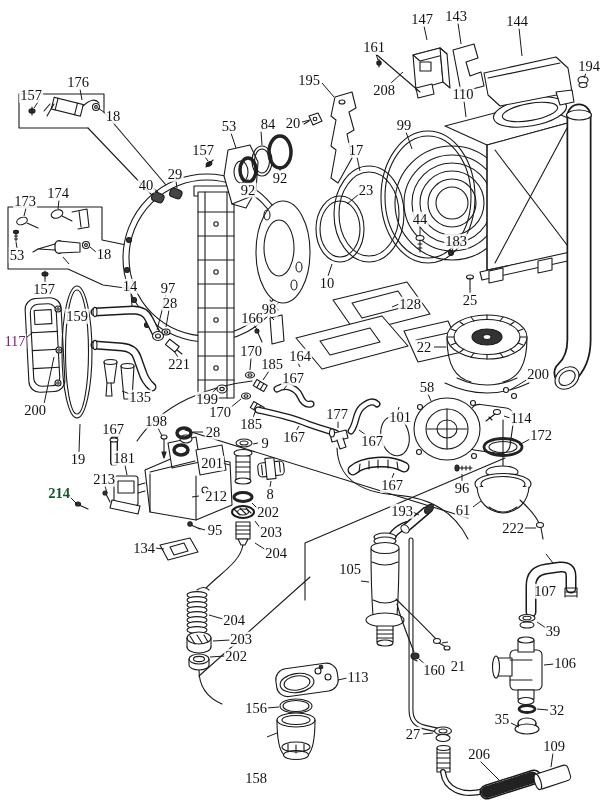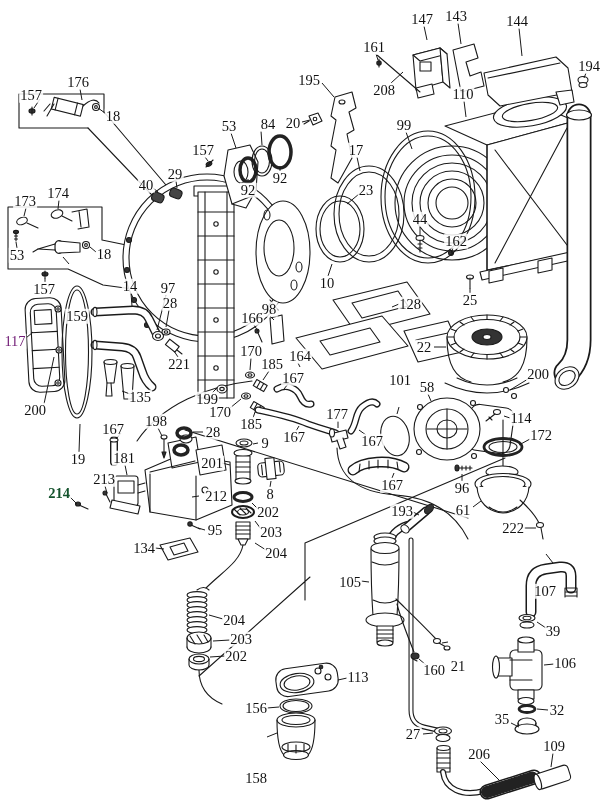--- a/index.html
+++ b/index.html
@@ -591,21 +591,21 @@
       <span class="callout" style="left: 175px; top: 174px; color: rgb(17, 17, 17);">29</span>
       <span class="callout" style="left: 146px; top: 185px; color: rgb(17, 17, 17);">40</span>
       <span class="callout" style="left: 366px; top: 190px; color: rgb(17, 17, 17);">23</span>
       <span class="callout" style="left: 25px; top: 201px; color: rgb(17, 17, 17);">173</span>
       <span class="callout" style="left: 58px; top: 193px; color: rgb(17, 17, 17);">174</span>
       <span class="callout" style="left: 17px; top: 255px; color: rgb(17, 17, 17);">53</span>
       <span class="callout" style="left: 104px; top: 254px; color: rgb(17, 17, 17);">18</span>
       <span class="callout" style="left: 77px; top: 268px; color: rgb(17, 17, 17); margin-top: 48px;">159</span>
       <span class="callout" style="left: 44px; top: 289px; color: rgb(17, 17, 17);">157</span>
       <span class="callout" style="left: 420px; top: 219px; color: rgb(17, 17, 17);">44</span>
-      <span class="callout" style="left: 456px; top: 241px; color: rgb(17, 17, 17);">162</span>
+      <span class="callout" style="left: 456px; top: 241px; color: rgb(17, 17, 17);">183</span>
       <span class="callout" style="left: 470px; top: 300px; color: rgb(17, 17, 17);">25</span>
       <span class="callout" style="left: 327px; top: 283px; color: rgb(17, 17, 17);">10</span>
       <span class="callout" style="left: 410px; top: 304px; color: rgb(17, 17, 17);">128</span>
       <span class="callout" style="left: 130px; top: 286px; color: rgb(17, 17, 17);">14</span>
       <span class="callout" style="left: 168px; top: 288px; color: rgb(17, 17, 17);">97</span>
       <span class="callout" style="left: 170px; top: 303px; color: rgb(17, 17, 17);">28</span>
       <span class="callout" style="left: 179px; top: 364px; color: rgb(17, 17, 17);">221</span>
       <span class="callout" style="left: 269px; top: 309px; color: rgb(17, 17, 17);">98</span>
       <span class="callout" style="left: 252px; top: 318px; color: rgb(17, 17, 17);">166</span>
       <span class="callout" style="left: 251px; top: 351px; color: rgb(17, 17, 17);">170</span>
@@ -632,31 +632,31 @@
       <span class="callout" style="left: 276px; top: 553px; color: rgb(17, 17, 17);">204</span>
       <span class="callout" style="left: 215px; top: 530px; color: rgb(17, 17, 17);">95</span>
       <span class="callout" style="left: 124px; top: 458px; color: rgb(17, 17, 17);">181</span>
       <span class="callout" style="left: 104px; top: 479px; color: rgb(17, 17, 17);">213</span>
       <span class="callout" style="left: 59px; top: 493px; color: #14532d; font-weight: bold;">214</span>
       <span class="callout" style="left: 144px; top: 548px; color: rgb(17, 17, 17);">134</span>
       <span class="callout" style="left: 337px; top: 414px; color: rgb(17, 17, 17);">177</span>
       <span class="callout" style="left: 294px; top: 437px; color: rgb(17, 17, 17);">167</span>
       <span class="callout" style="left: 372px; top: 441px; color: rgb(17, 17, 17);">167</span>
       <span class="callout" style="left: 392px; top: 485px; color: rgb(17, 17, 17);">167</span>
-      <span class="callout" style="left: 400px; top: 380px; color: rgb(17, 17, 17); text-align: center;">101</span>
+      <span class="callout" style="left: 400px; top: 417px; color: rgb(17, 17, 17); text-align: center;">101</span>
       <span class="callout" style="left: 427px; top: 387px; color: rgb(17, 17, 17);">58</span>
       <span class="callout" style="left: 538px; top: 374px; color: rgb(17, 17, 17);">200</span>
       <span class="callout" style="left: 521px; top: 418px; color: rgb(17, 17, 17);">114</span>
       <span class="callout" style="left: 541px; top: 435px; color: rgb(17, 17, 17);">172</span>
       <span class="callout" style="left: 462px; top: 488px; color: rgb(17, 17, 17);">96</span>
       <span class="callout" style="left: 463px; top: 510px; color: rgb(17, 17, 17);">61</span>
       <span class="callout" style="left: 513px; top: 528px; color: rgb(17, 17, 17);">222</span>
       <span class="callout" style="left: 545px; top: 547px; color: rgb(17, 17, 17); margin-top: 44px;">107</span>
       <span class="callout" style="left: 402px; top: 511px; color: rgb(17, 17, 17);">193</span>
-      <span class="callout" style="left: 350px; top: 582px; color: rgb(17, 17, 17); text-align: right;">105</span>
+      <span class="callout" style="left: 350px; top: 569px; color: rgb(17, 17, 17); text-align: right;">105</span>
       <span class="callout" style="left: 458px; top: 642px; color: rgb(17, 17, 17); margin-top: 24px;">21</span>
       <span class="callout" style="left: 434px; top: 670px; color: rgb(17, 17, 17);">160</span>
       <span class="callout" style="left: 234px; top: 620px; color: rgb(17, 17, 17);">204</span>
       <span class="callout" style="left: 241px; top: 639px; color: rgb(17, 17, 17);">203</span>
       <span class="callout" style="left: 236px; top: 656px; color: rgb(17, 17, 17);">202</span>
       <span class="callout" style="left: 358px; top: 677px; color: rgb(17, 17, 17);">113</span>
       <span class="callout" style="left: 256px; top: 708px; color: rgb(17, 17, 17);">156</span>
       <span class="callout" style="left: 256px; top: 737px; color: rgb(17, 17, 17); margin-top: 41px;">158</span>
       <span class="callout" style="left: 413px; top: 734px; color: rgb(17, 17, 17);">27</span>
       <span class="callout" style="left: 479px; top: 754px; color: rgb(17, 17, 17);">206</span>

